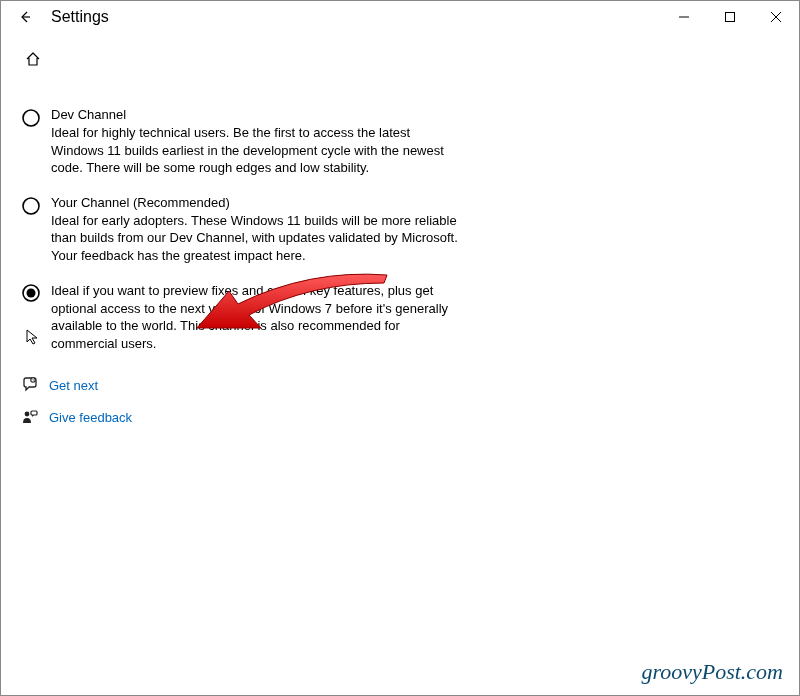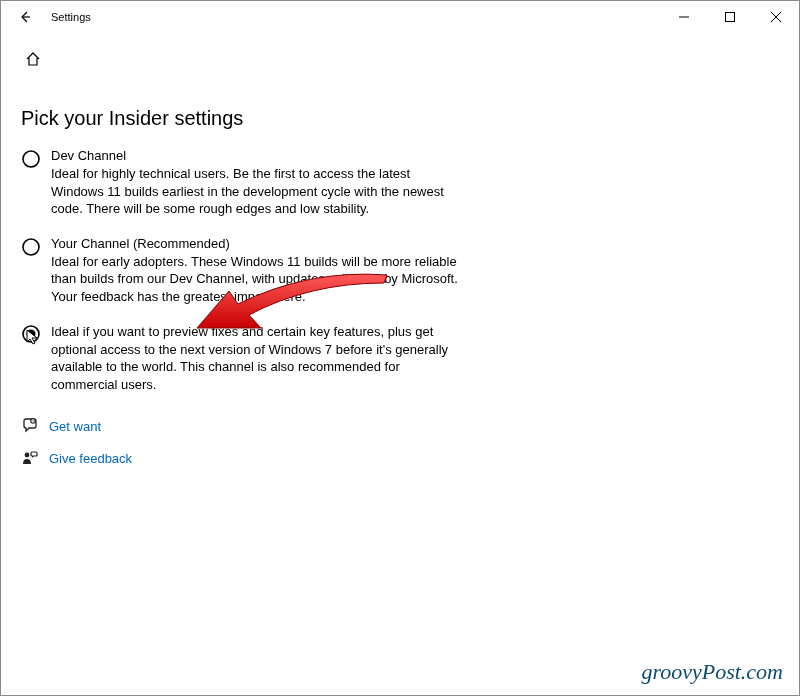--- a/index.html
+++ b/index.html
@@ -20,21 +20,21 @@
     }
     .titlebar .back-btn {
       width: 32px;
       height: 32px;
       display: flex;
       align-items: center;
       justify-content: center;
       cursor: pointer;
     }
     .titlebar .title {
-      font-size: 11px;
+      font-size: 16px;
       color: #000;
       margin-left: 10px;
     }
     .window-controls {
       margin-left: auto;
       display: flex;
     }
     .window-controls .ctrl {
       width: 46px;
       height: 32px;
@@ -163,21 +163,20 @@
 
 <div class="home-row">
   <div class="home-btn">
     <svg width="18" height="18" viewBox="0 0 18 18">
         <path d="M3 9 L9 3 L15 9 M5 8 V15 H13 V8" stroke="#000" stroke-width="1.2" fill="none" stroke-linejoin="round"></path>
       </svg>
   </div>
 </div>
 
 <div class="content">
-  <h1 class="page-heading">Pick your Insider settings</h1>
 
   <div class="option">
     <div class="radio">
       <svg width="20" height="20">
           <circle cx="10" cy="10" r="8" stroke="#000" stroke-width="1.6" fill="none"></circle>
         </svg>
     </div>
     <div class="opt-body">
       <div class="opt-title">Dev Channel</div>
       <div class="opt-desc">Ideal for highly technical users. Be the first to access the latest Windows 11 builds earliest in the development cycle with the newest code. There will be some rough edges and low stability.</div>
@@ -210,21 +209,21 @@
 
   <div class="help-links">
     <div class="help-link">
       <span class="icon">
         <svg width="18" height="18" viewBox="0 0 18 18">
             <path d="M3 4 Q3 2 5 2 H13 Q15 2 15 4 V9 Q15 11 13 11 H8 L5 14 V11 Q3 11 3 9 Z" stroke="#222" stroke-width="1.3" fill="none"></path>
             <circle cx="12" cy="4" r="2.2" fill="#fff" stroke="#222" stroke-width="1.1"></circle>
             <text x="12" y="5.6" font-size="3.4" text-anchor="middle" fill="#222">?</text>
           </svg>
       </span>
-      <span class="label">Get want</span>
+      <span class="label">Get next</span>
     </div>
     <div class="help-link">
       <span class="icon">
         <svg width="18" height="18" viewBox="0 0 18 18">
             <circle cx="6" cy="6" r="2.4" fill="#222"></circle>
             <path d="M2 15 Q2 10 6 10 Q10 10 10 15 Z" fill="#222"></path>
             <rect x="10" y="3" width="6" height="4" rx="1" fill="none" stroke="#222" stroke-width="1.2"></rect>
             <path d="M11 7 L11 9 L13 7" fill="#222"></path>
           </svg>
       </span>

